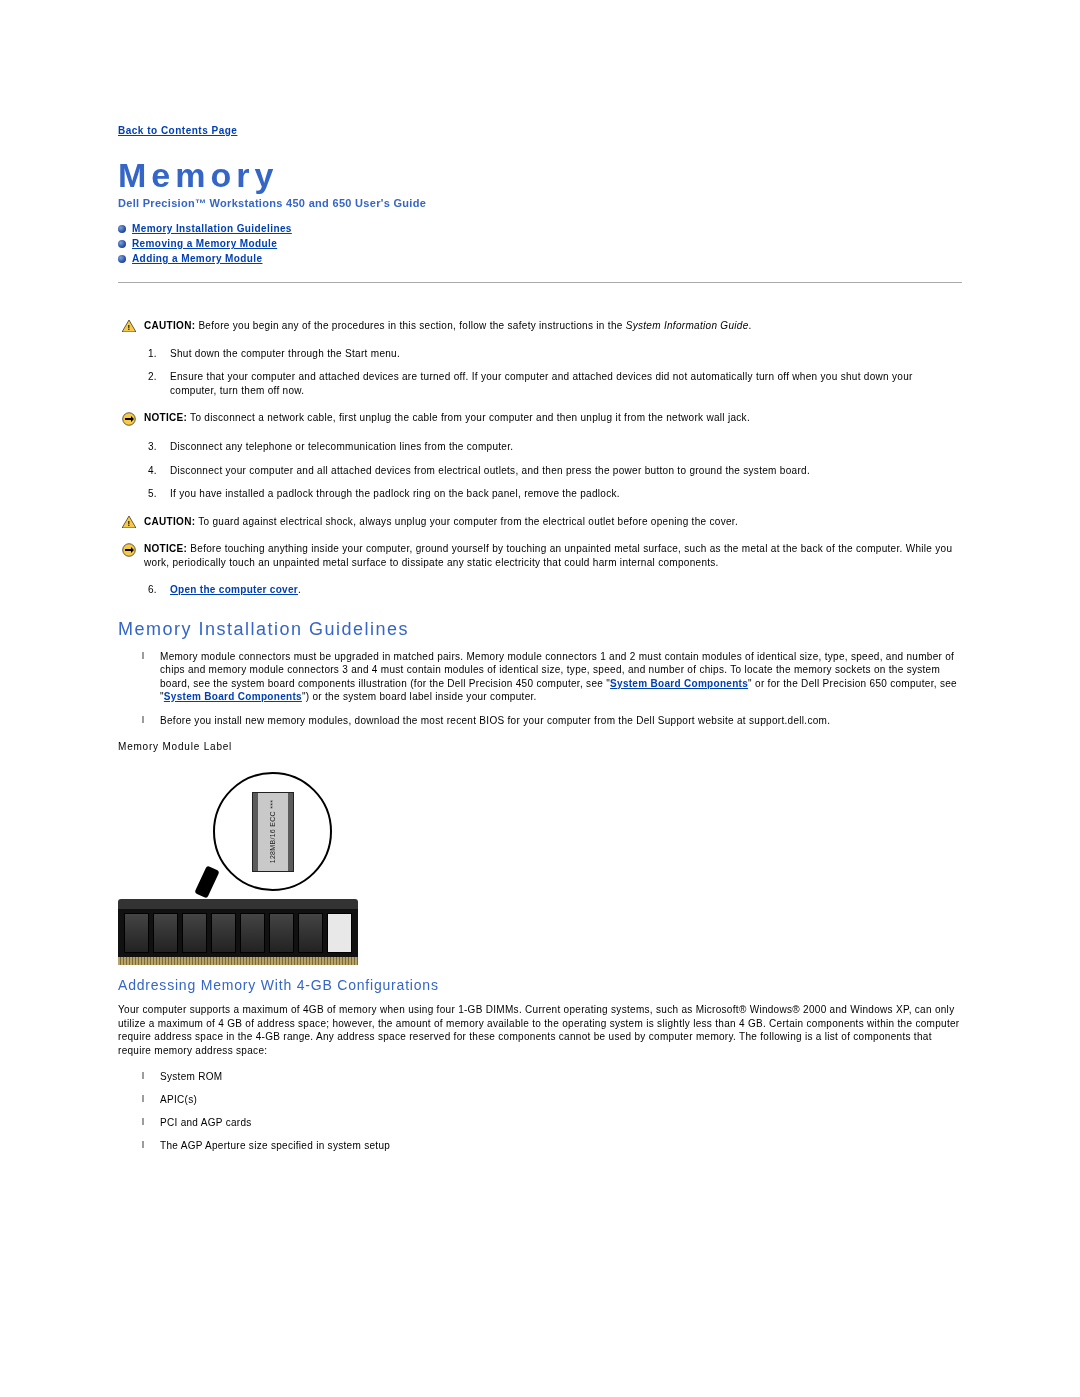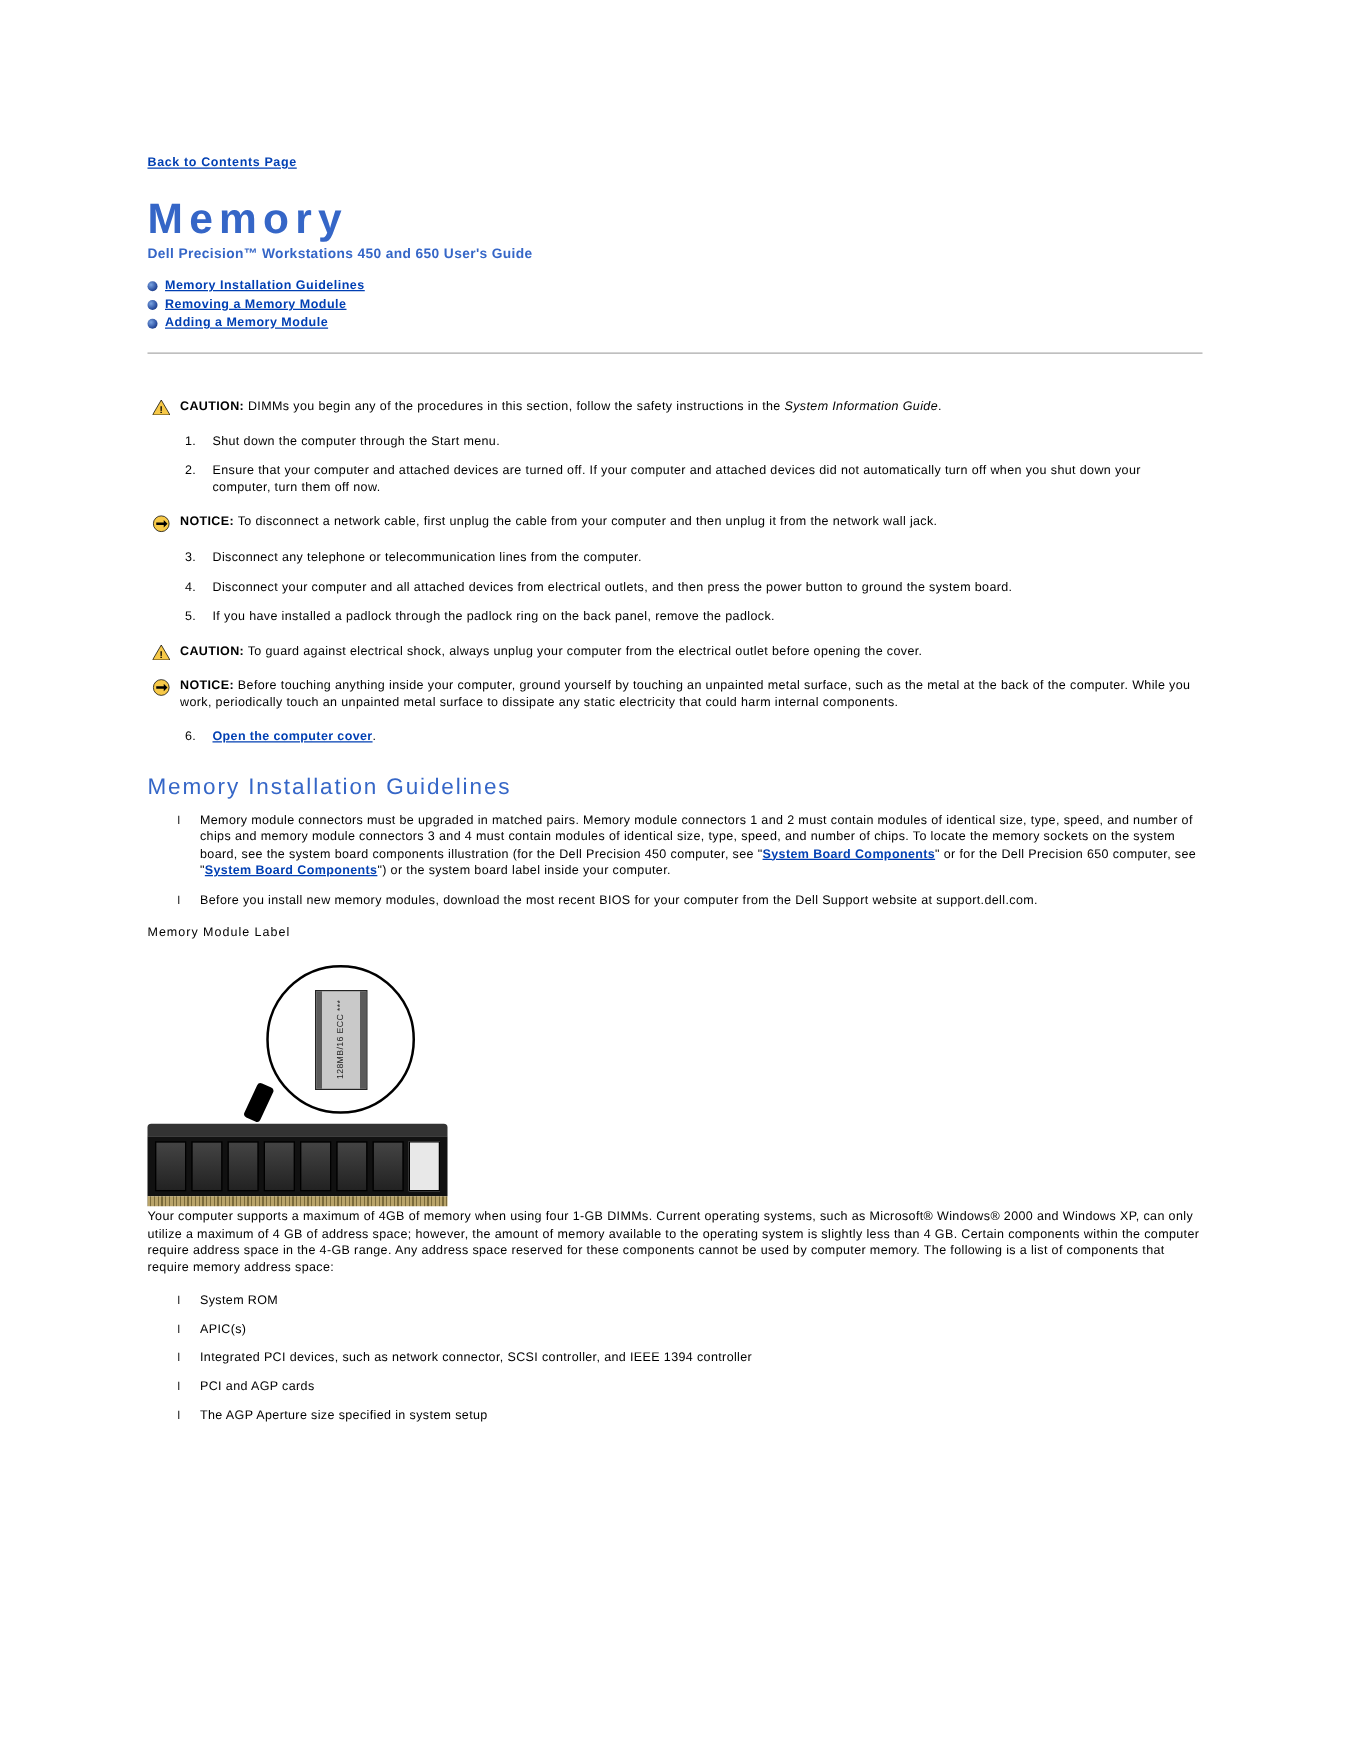--- a/index.html
+++ b/index.html
@@ -270,21 +270,21 @@
   <hr class="sep">
 
   <div class="callout">
     <span class="icon-holder">
       <svg width="14" height="12" viewBox="0 0 14 12">
           <polygon points="7,0 14,12 0,12" fill="#f7c948" stroke="#000" stroke-width="0.6"></polygon>
           <text x="7" y="10" font-size="8" text-anchor="middle" fill="#000" font-weight="bold">!</text>
         </svg>
     </span>
     <span class="text">
-      <span class="label">CAUTION:</span><span> DIMMs you begin any of the procedures in this section, follow the safety instructions in the </span><span class="italic">System Information Guide</span><span>.</span>
+      <span class="label">CAUTION:</span><span> Before you begin any of the procedures in this section, follow the safety instructions in the </span><span class="italic">System Information Guide</span><span>.</span>
     </span>
   </div>
 
 
   <ol class="steps" start="1">
     <li>Shut down the computer through the Start menu.</li>
     <li>Ensure that your computer and attached devices are turned off. If your computer and attached devices did not automatically turn off when you shut down your computer, turn them off now.</li>
   </ol>
 
   <div class="callout">
@@ -362,24 +362,24 @@
           <div class="dimm-chip"></div>
         <div class="dimm-chip"></div>
           <div class="dimm-chip"></div>
           <div class="dimm-chip"></div>
           <div class="dimm-chip white"></div>
       </div>
       <div class="dimm-pins"></div>
     </div>
   </div>
 
+  <h3 class="subsection">Addressing Memory With 4-GB Configurations</h3>
 
   <div class="body-text"> Your computer supports a maximum of 4GB of memory when using four 1-GB DIMMs. Current operating systems, such as Microsoft® Windows® 2000 and Windows XP, can only utilize a maximum of 4 GB of address space; however, the amount of memory available to the operating system is slightly less than 4 GB. Certain components within the computer require address space in the 4-GB range. Any address space reserved for these components cannot be used by computer memory. The following is a list of components that require memory address space:</div>
 
   <ul class="comp-list">
     <li>System ROM</li>
     <li>APIC(s)</li>
-    <li>Integrated PCI devices, such as network connector, SCSI controller, and IEEE 1394 controller</li>
     <li>PCI and AGP cards</li>
     <li>The AGP Aperture size specified in system setup</li>
   </ul>
 
 </div>
 
 </body></html>

